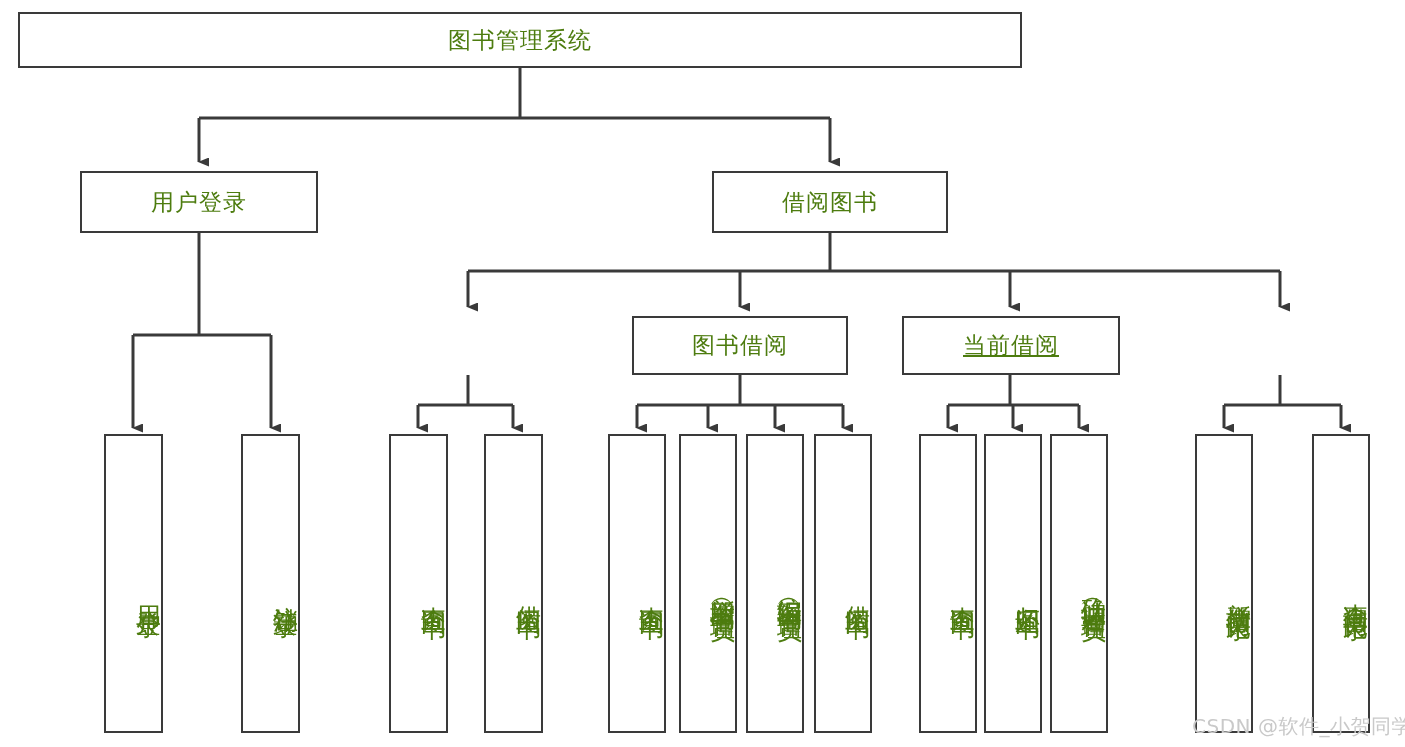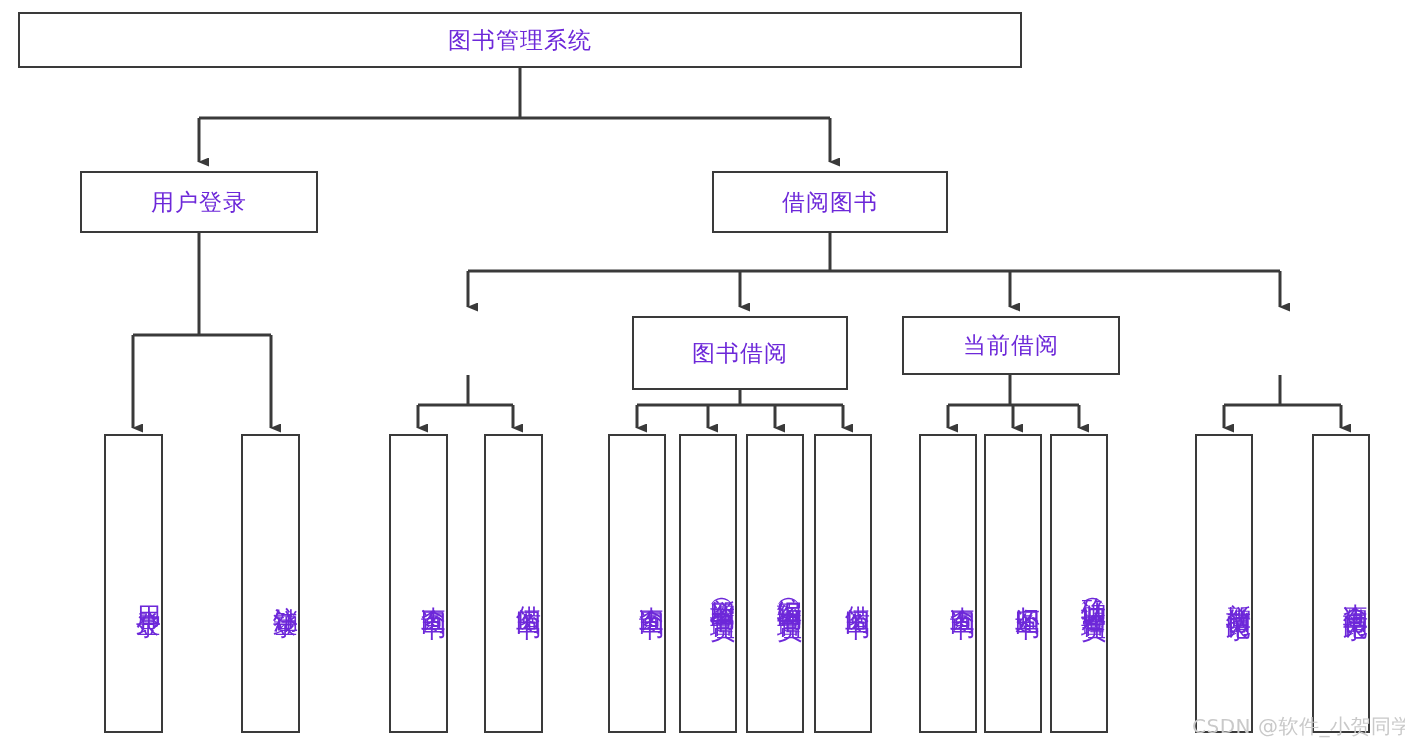--- a/index.html
+++ b/index.html
@@ -18,21 +18,21 @@
     overflow: hidden;
   }
   .node {
     position: absolute;
     box-sizing: border-box;
     background: #ffffff;
     border: 2.5px solid #3a3a3a;
     display: flex;
     align-items: center;
     justify-content: center;
-    color: #6d28d9;
+    color: #4d7c0f;
   }
   .node.horiz {
     font-size: 23px;
     letter-spacing: 1px;
   }
   .node.vert {
     writing-mode: vertical-rl;
     text-orientation: upright;
     font-size: 25px;
     letter-spacing: 3px;
@@ -124,24 +124,24 @@
     <span>图书管理系统</span>
   </div>
 
   <div class="node horiz" style="left:80px; top:171px; width:238px; height:62px;">
     <span>用户登录</span>
   </div>
   <div class="node horiz" style="left:712px; top:171px; width:236px; height:62px;">
     <span>借阅图书</span>
   </div>
 
-  <div class="node horiz" style="left:632px; top:316px; width:216px; height:74px;">
+  <div class="node horiz" style="left:632px; top:316px; width:216px; height:59px;">
     <span>图书借阅</span>
   </div>
-  <div class="node horiz" style="left:902px; top:316px; width:218px; height:59px;">
+  <div class="node horiz" style="left:902px; top:316px; width:218px; height:59px;text-decoration:underline;">
     <span>当前借阅</span>
   </div>
 
   <div class="node vert" style="left:104px; top:434px; width:59px; height:299px;">
     <span class="vlabel">用户登录</span>
   </div>
   <div class="node vert" style="left:241px; top:434px; width:59px; height:299px;">
     <span class="vlabel">注销登录</span>
   </div>
 

